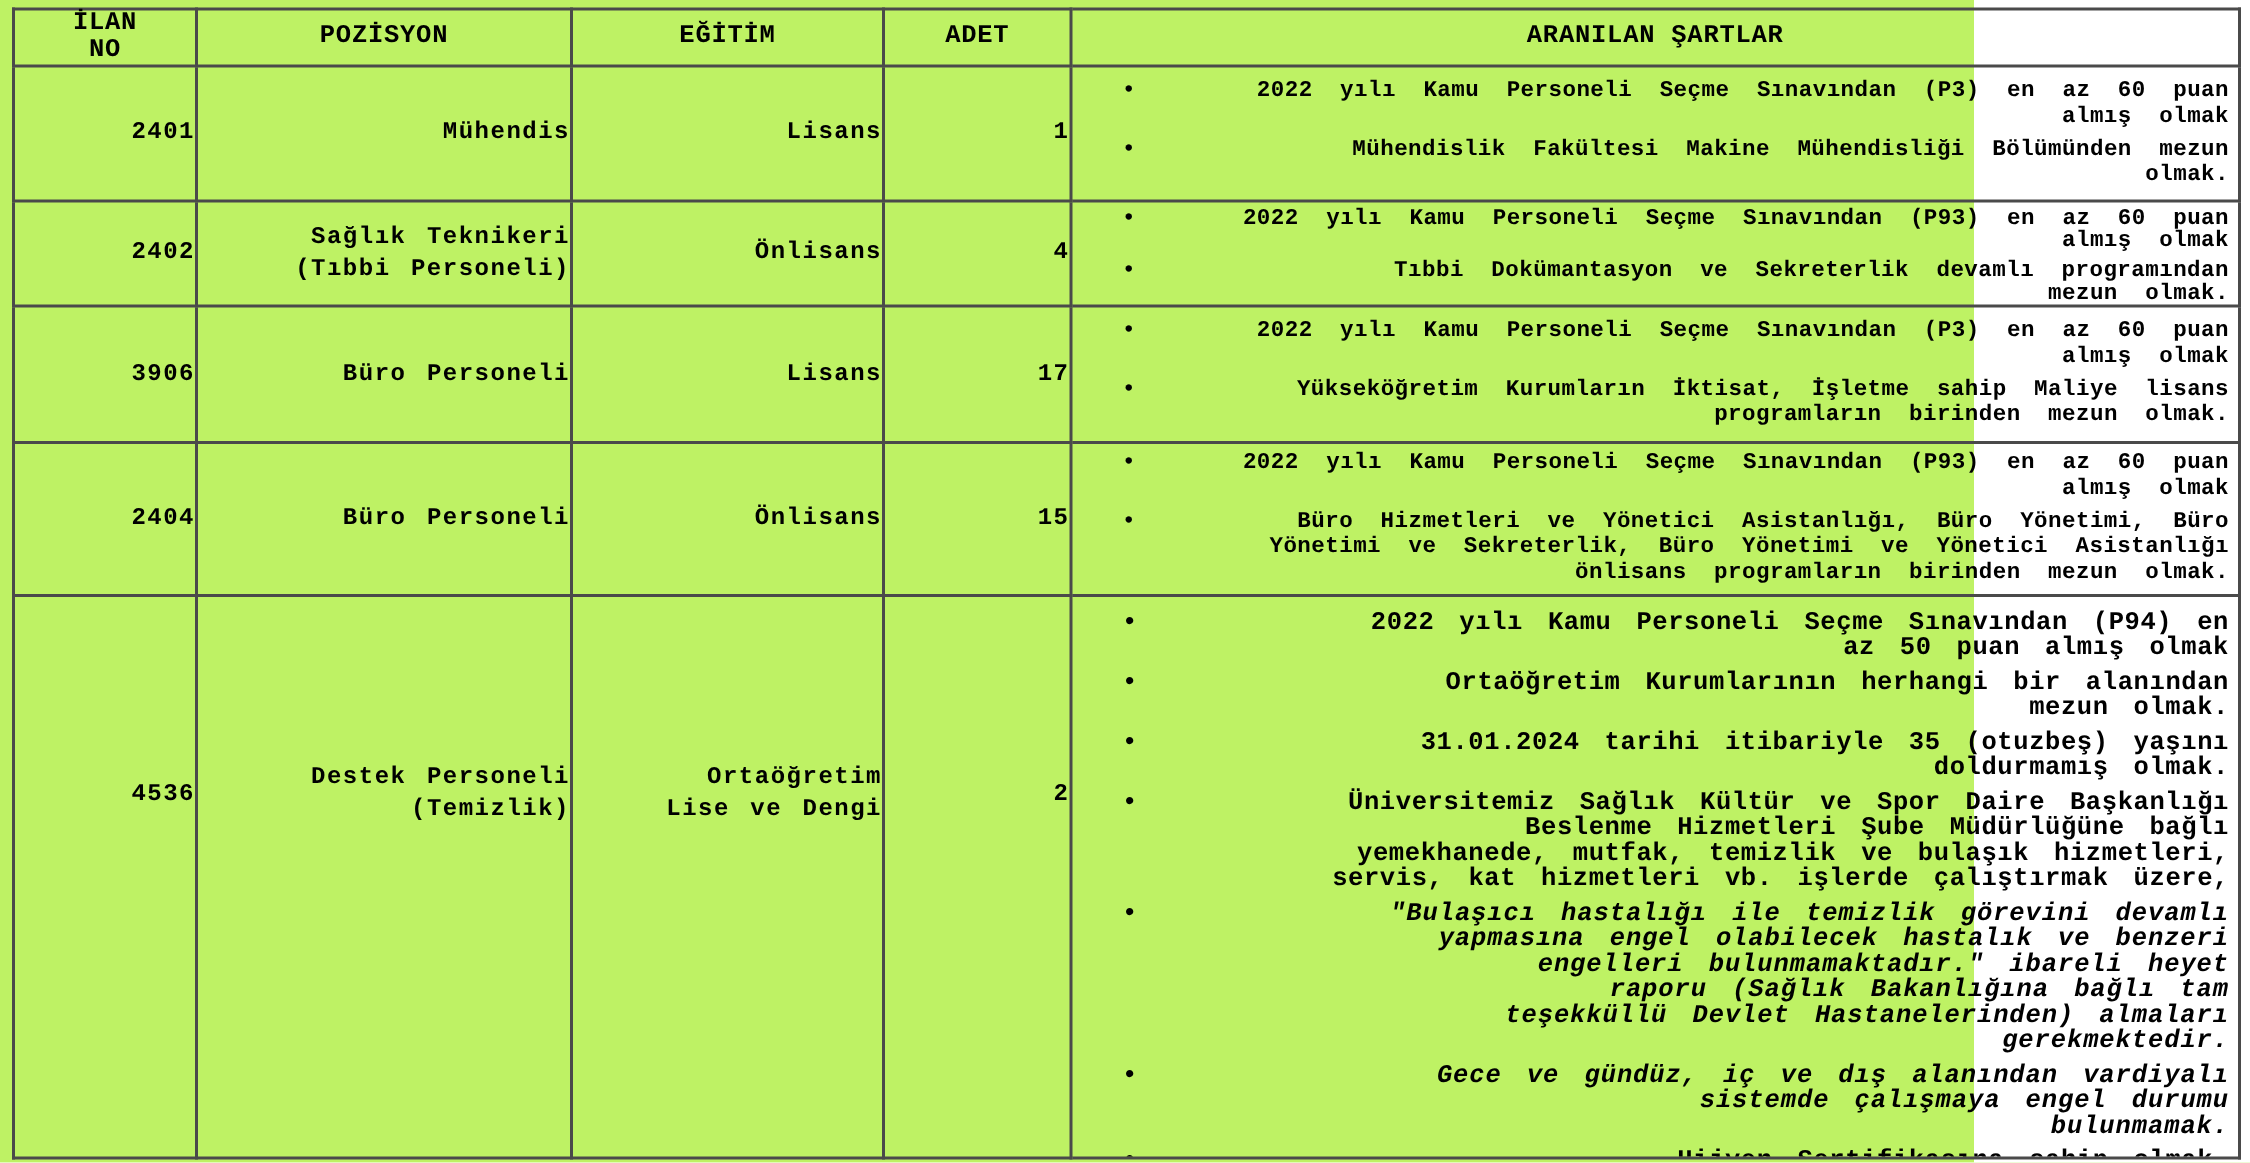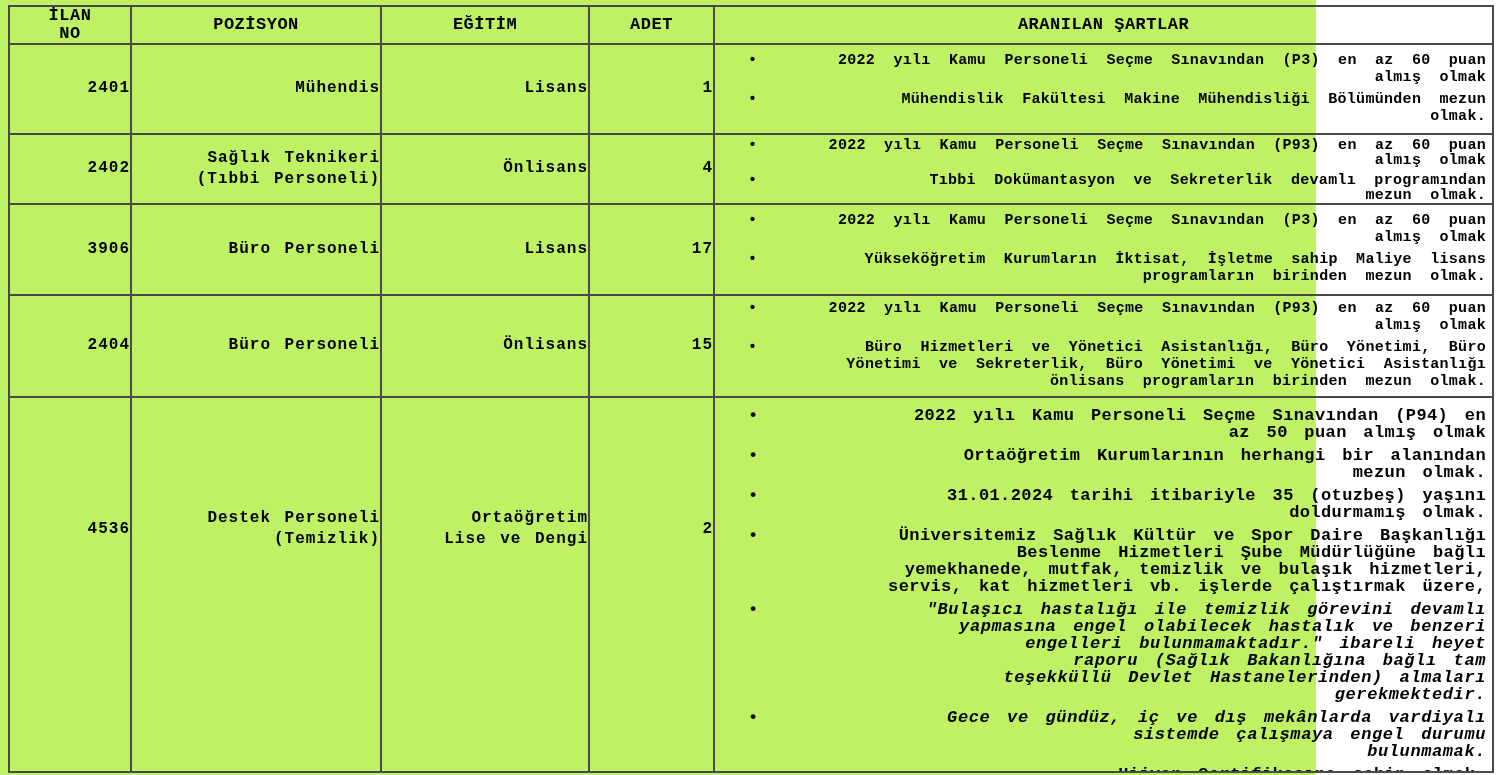--- a/index.html
+++ b/index.html
@@ -249,21 +249,21 @@
               <span class="marker">•</span>
               <span class="rtext em">"Bulaşıcı hastalığı ile temizlik görevini devamlı
 yapmasına engel olabilecek hastalık ve benzeri
 engelleri bulunmamaktadır." ibareli heyet
 raporu (Sağlık Bakanlığına bağlı tam
 teşekküllü Devlet Hastanelerinden) almaları
 gerekmektedir.</span>
             </div>
             <div class="req">
               <span class="marker">•</span>
-              <span class="rtext em">Gece ve gündüz, iç ve dış mekânlarda vardiyalı
+              <span class="rtext em">Gece ve gündüz, iç ve dış alanından vardiyalı
 sistemde çalışmaya engel durumu
 bulunmamak.</span>
             </div>
             <div class="req">
               <span class="marker">•</span>
               <span class="rtext">Hijyen Sertifikasına sahip olmak.</span>
             </div>
           </div>
         </td>
       </tr>

